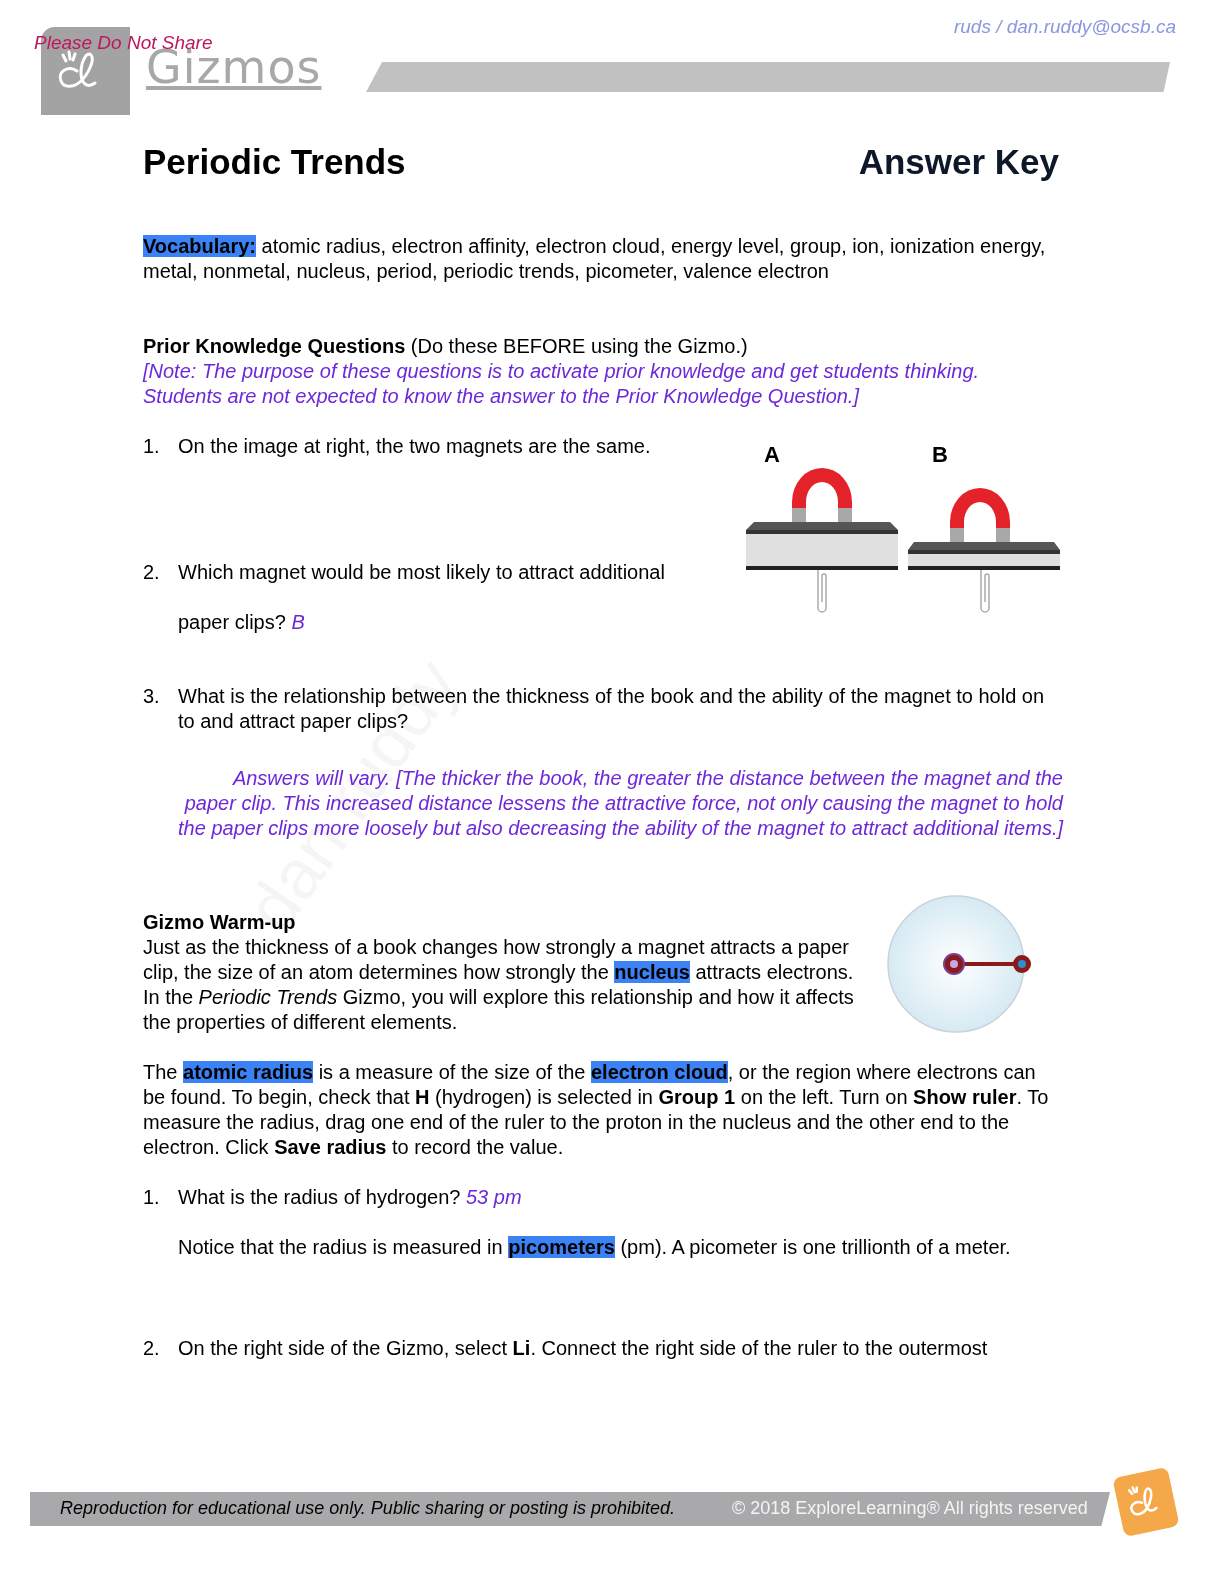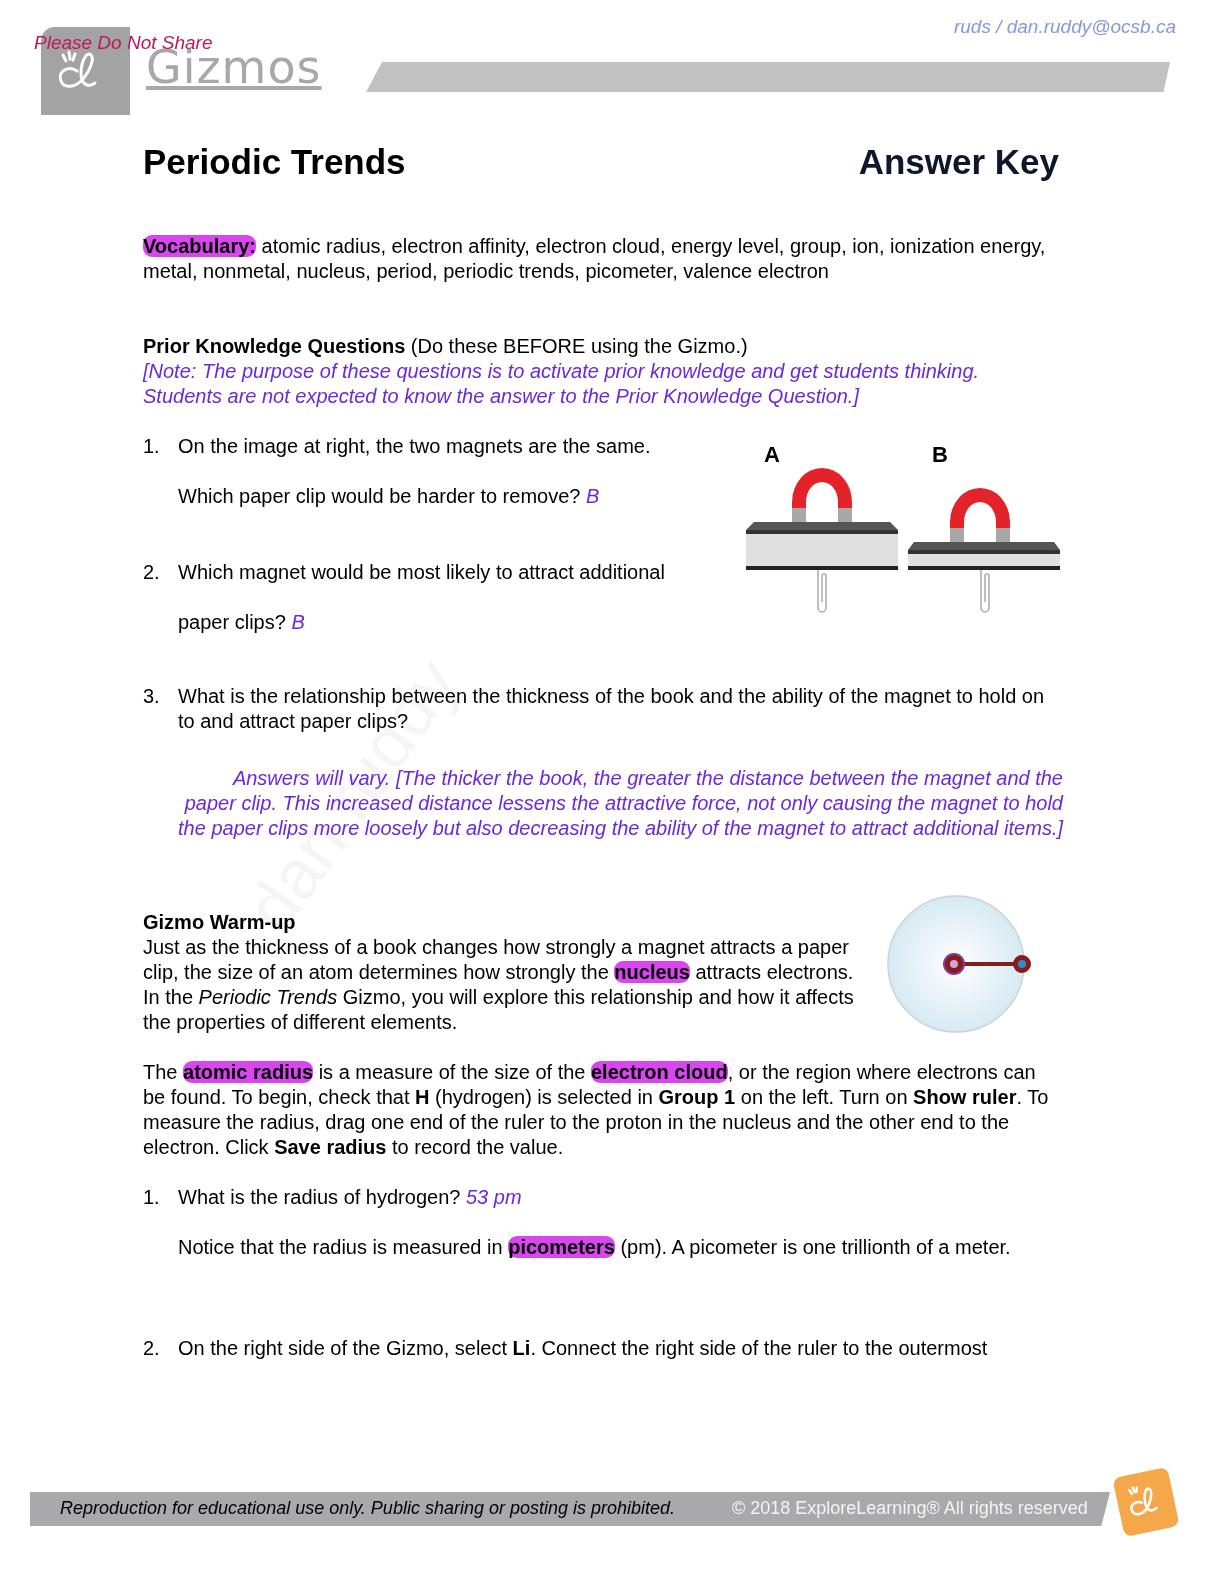--- a/index.html
+++ b/index.html
@@ -10,21 +10,21 @@
   .top-right-tag { right: 48px; top: 16px; font-size: 19px; font-style: italic; color: #8a96e0; }
   .logo-box { left: 41px; top: 27px; width: 89px; height: 88px; background: #a3a3a3; border-radius: 14px 0 0 0; }
   .logo-box svg { position: absolute; left: 12px; top: 20px; }
   .gizmos-word { left: 146px; top: 40px; font-size: 46px; color: #a8a8a8; font-family: "DejaVu Sans", sans-serif; letter-spacing: 1px; text-decoration: underline; }
   .header-bar { left: 366px; top: 62px; width: 804px; height: 30px; background: #c1c1c1; clip-path: polygon(2% 0, 100% 0, 99.2% 100%, 0 100%); }
 
   .title { left: 143px; top: 142px; font-size: 35px; font-weight: bold; }
   .answer-key { right: 165px; top: 142px; font-size: 35px; font-weight: bold; color: #0f172a; }
 
   .para { left: 143px; width: 920px; font-size: 20px; line-height: 25px; }
-  .hl { background: #d946ef; font-weight: bold; border-radius: 9px; }
+  .hl { background: #3b82f6; font-weight: bold; }
   .blue { color: #6d28d9; }
   .it { font-style: italic; }
   b { font-weight: bold; }
 
   .q { left: 143px; font-size: 20px; line-height: 25px; }
   .q .num { position: absolute; left: 0; top: 0; width: 30px; }
   .q .body { margin-left: 35px; }
 
   .watermark { left: 230px; top: 900px; font-size: 70px; color: rgba(0,0,0,0.04); transform: rotate(-55deg); transform-origin: left top; white-space: nowrap; }
 
@@ -60,24 +60,20 @@
 <div class="abs para" style="top:334px;">
   <b>Prior Knowledge Questions</b>
   <span>(Do these BEFORE using the Gizmo.)</span><br>
   <span class="blue it">[Note: The purpose of these questions is to activate prior knowledge and get students thinking. Students are not expected to know the answer to the Prior Knowledge Question.]</span>
 </div>
 
 <div class="abs q" style="top:434px; width:580px;">
   <span class="num">1.</span>
   <div class="body">
     <div>On the image at right, the two magnets are the same.</div>
-    <div style="margin-top:25px;">
-      <span>Which paper clip would be harder to remove?</span>
-      <span class="blue it">B</span>
-    </div>
   </div>
 </div>
 
 <div class="abs q" style="top:560px; width:580px;">
   <span class="num">2.</span>
   <div class="body">
     <div>Which magnet would be most likely to attract additional</div>
     <div style="margin-top:25px;">
       <span>paper clips?</span>
       <span class="blue it">B</span>

